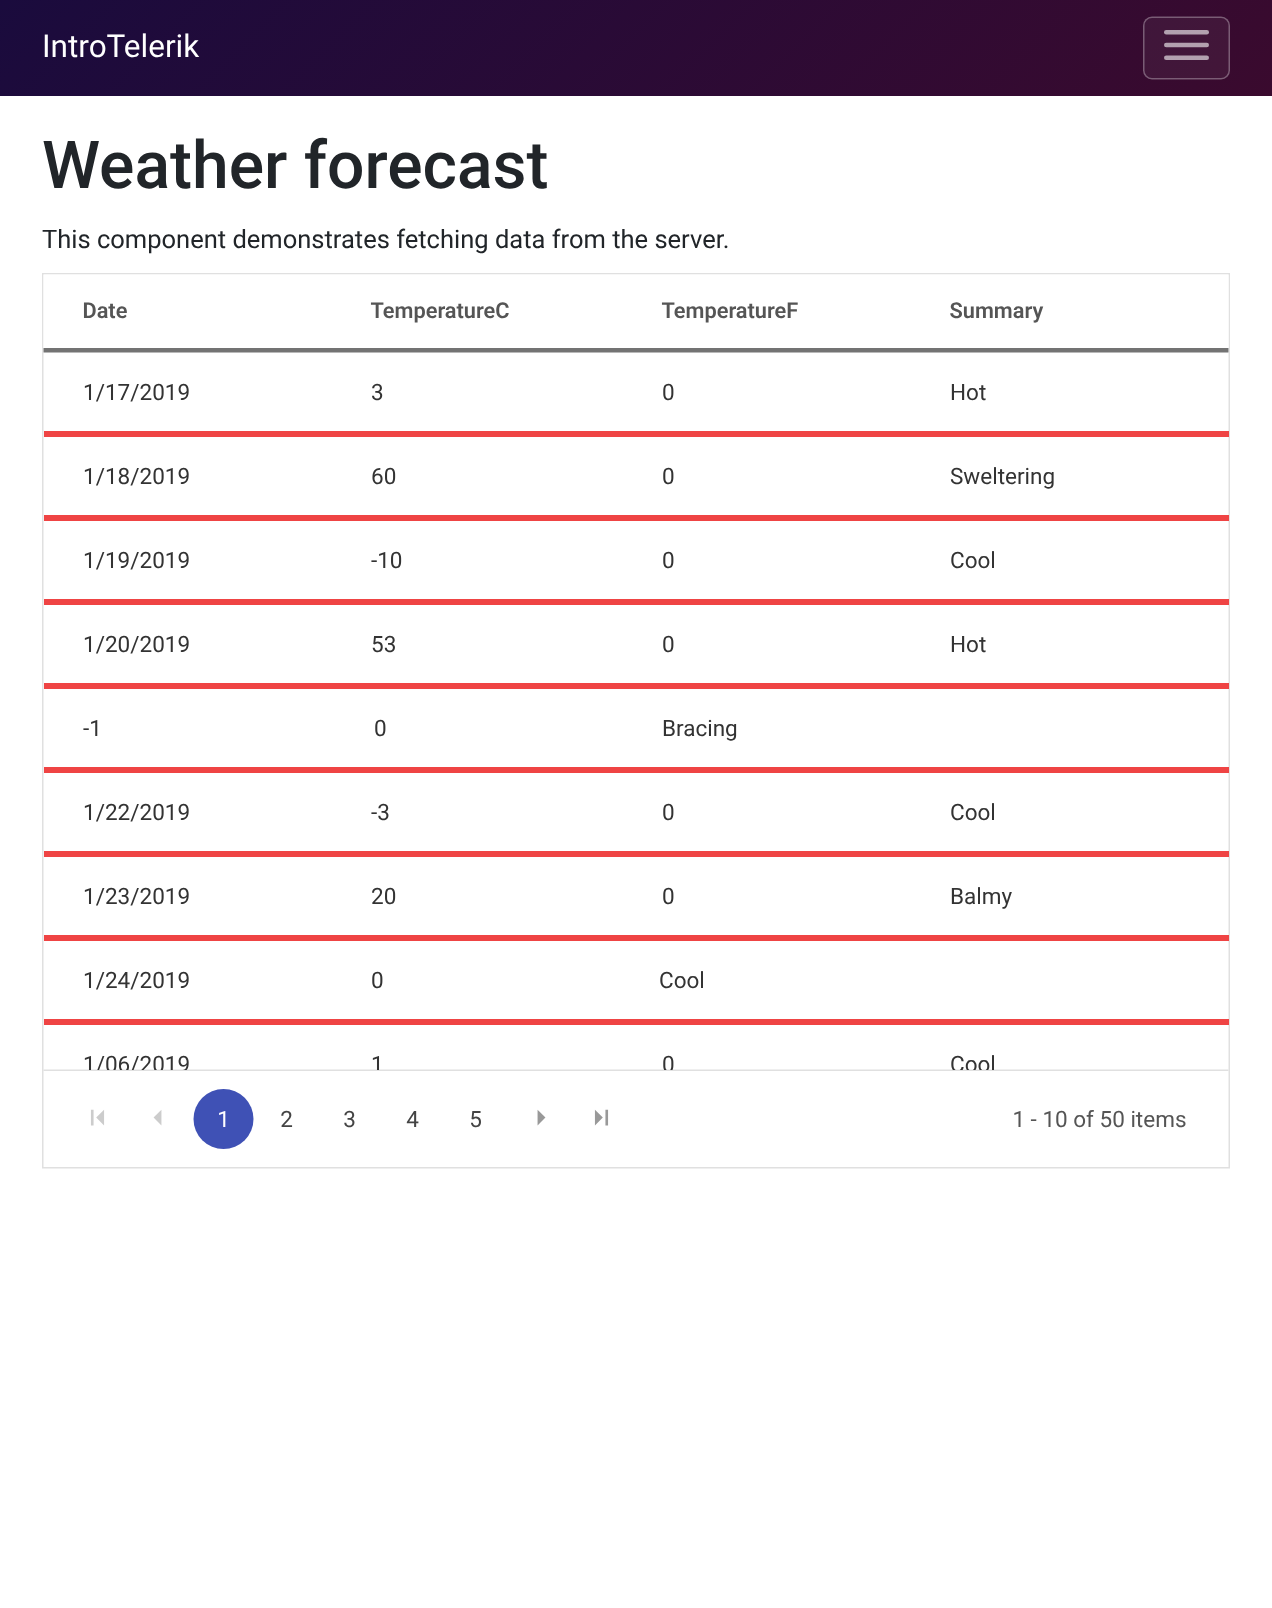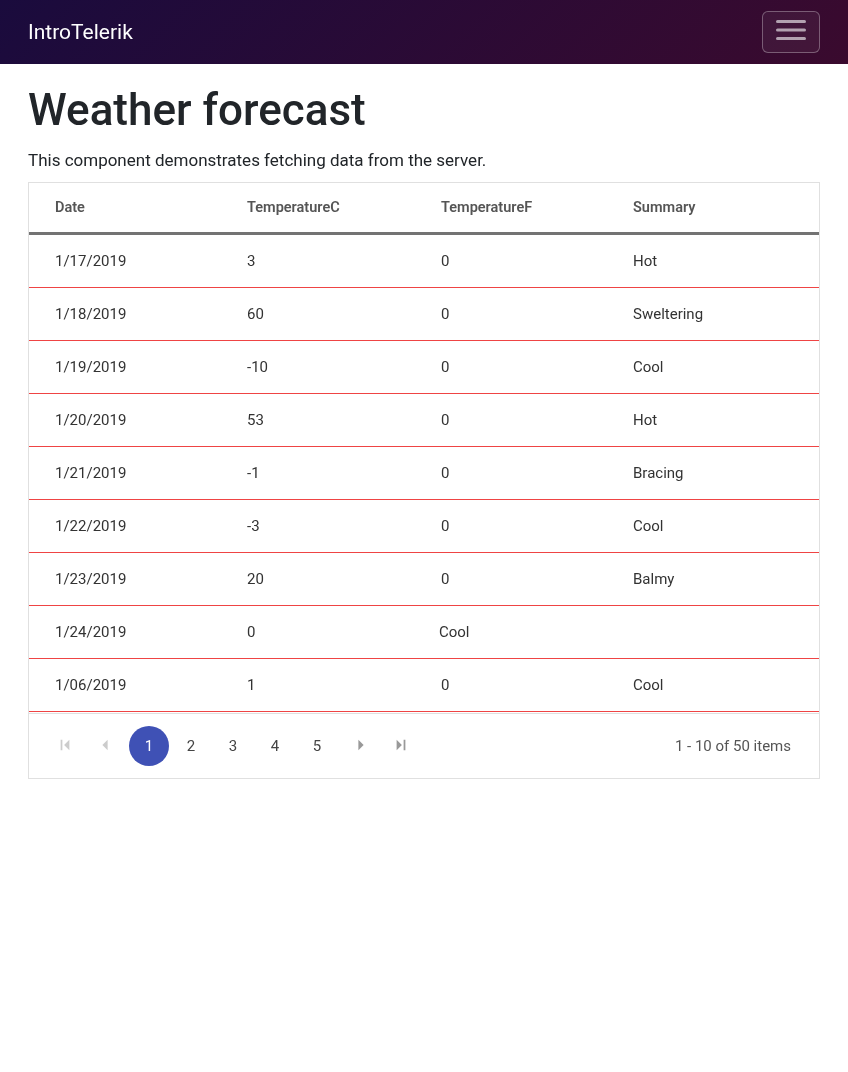--- a/index.html
+++ b/index.html
@@ -85,21 +85,21 @@
     }
     .grid-body::-webkit-scrollbar-track {
       background: #f1f1f1;
     }
     .grid-body::-webkit-scrollbar-thumb {
       background: #c0c0c0;
       border-radius: 2px;
     }
     .grid-row {
       display: flex;
-      border-bottom: 1px solid #ef4444;
+      border-bottom: 4px solid #ef4444;
     }
     .grid-cell {
       padding: 17px 26px;
       font-size: 15px;
       color: #333;
     }
     .pager {
       display: flex;
       align-items: center;
       justify-content: space-between;
@@ -197,21 +197,20 @@
           <div class="grid-cell col-tempf">0</div>
           <div class="grid-cell col-summary">Cool</div>
         </div>
         <div class="grid-row">
           <div class="grid-cell col-date">1/20/2019</div>
           <div class="grid-cell col-tempc">53</div>
           <div class="grid-cell col-tempf">0</div>
           <div class="grid-cell col-summary">Hot</div>
         </div>
         <div class="grid-row">
-          <div class="grid-cell col-date">1/21/2019</div>
           <div class="grid-cell col-tempc">-1</div>
           <div class="grid-cell col-tempf">0</div>
           <div class="grid-cell col-summary">Bracing</div>
         </div>
         <div class="grid-row">
           <div class="grid-cell col-date">1/22/2019</div>
           <div class="grid-cell col-tempc">-3</div>
           <div class="grid-cell col-tempf">0</div>
           <div class="grid-cell col-summary">Cool</div>
         </div>

